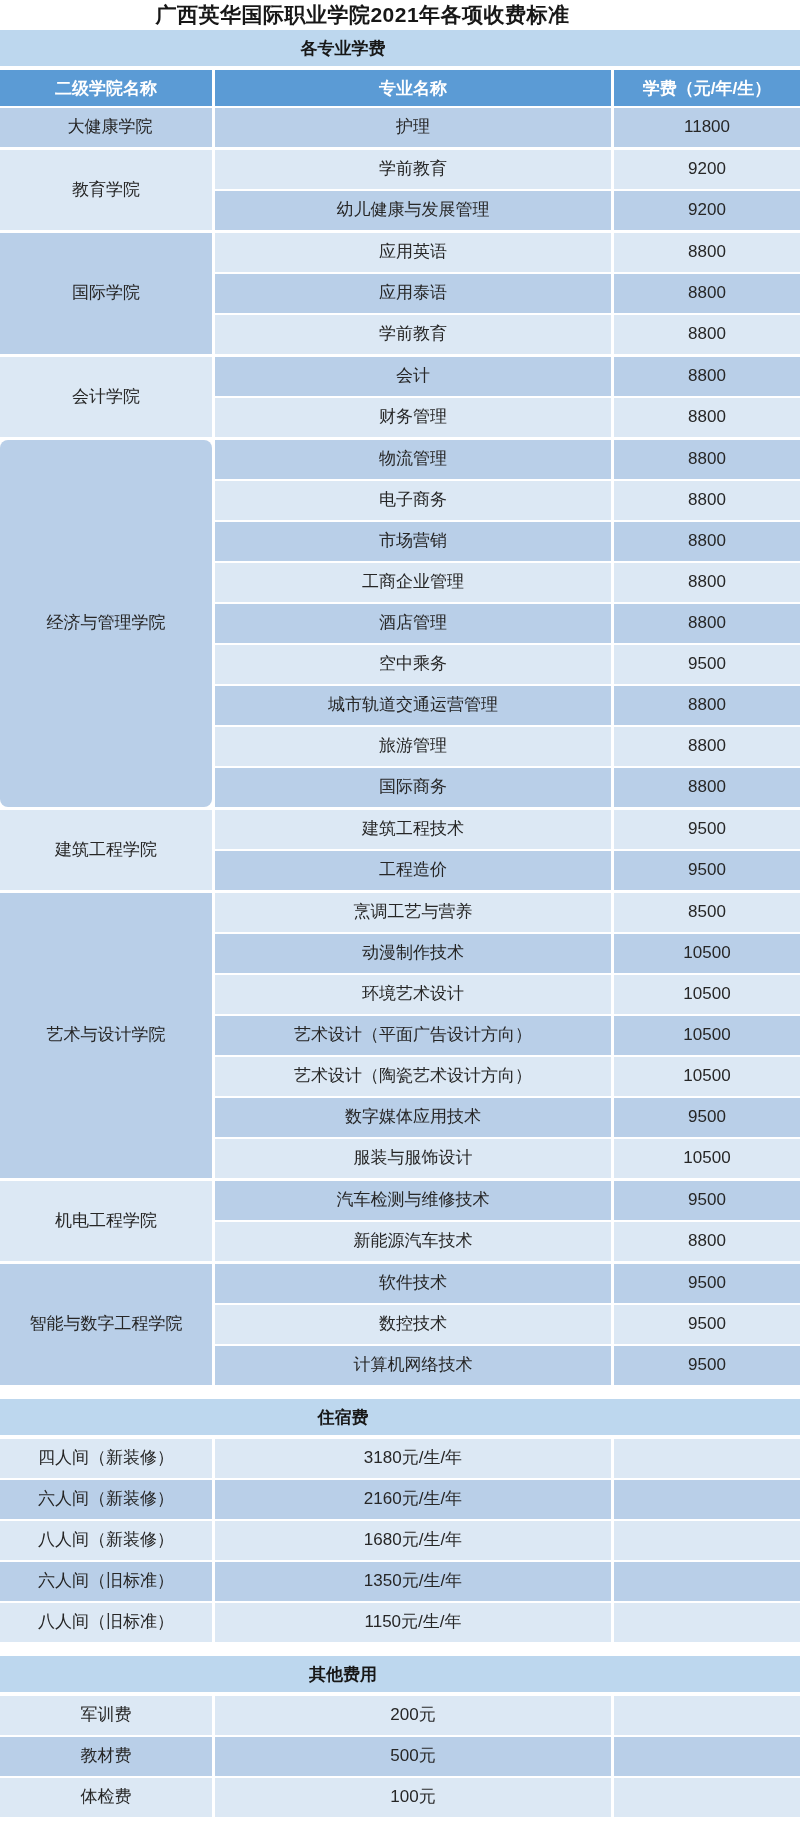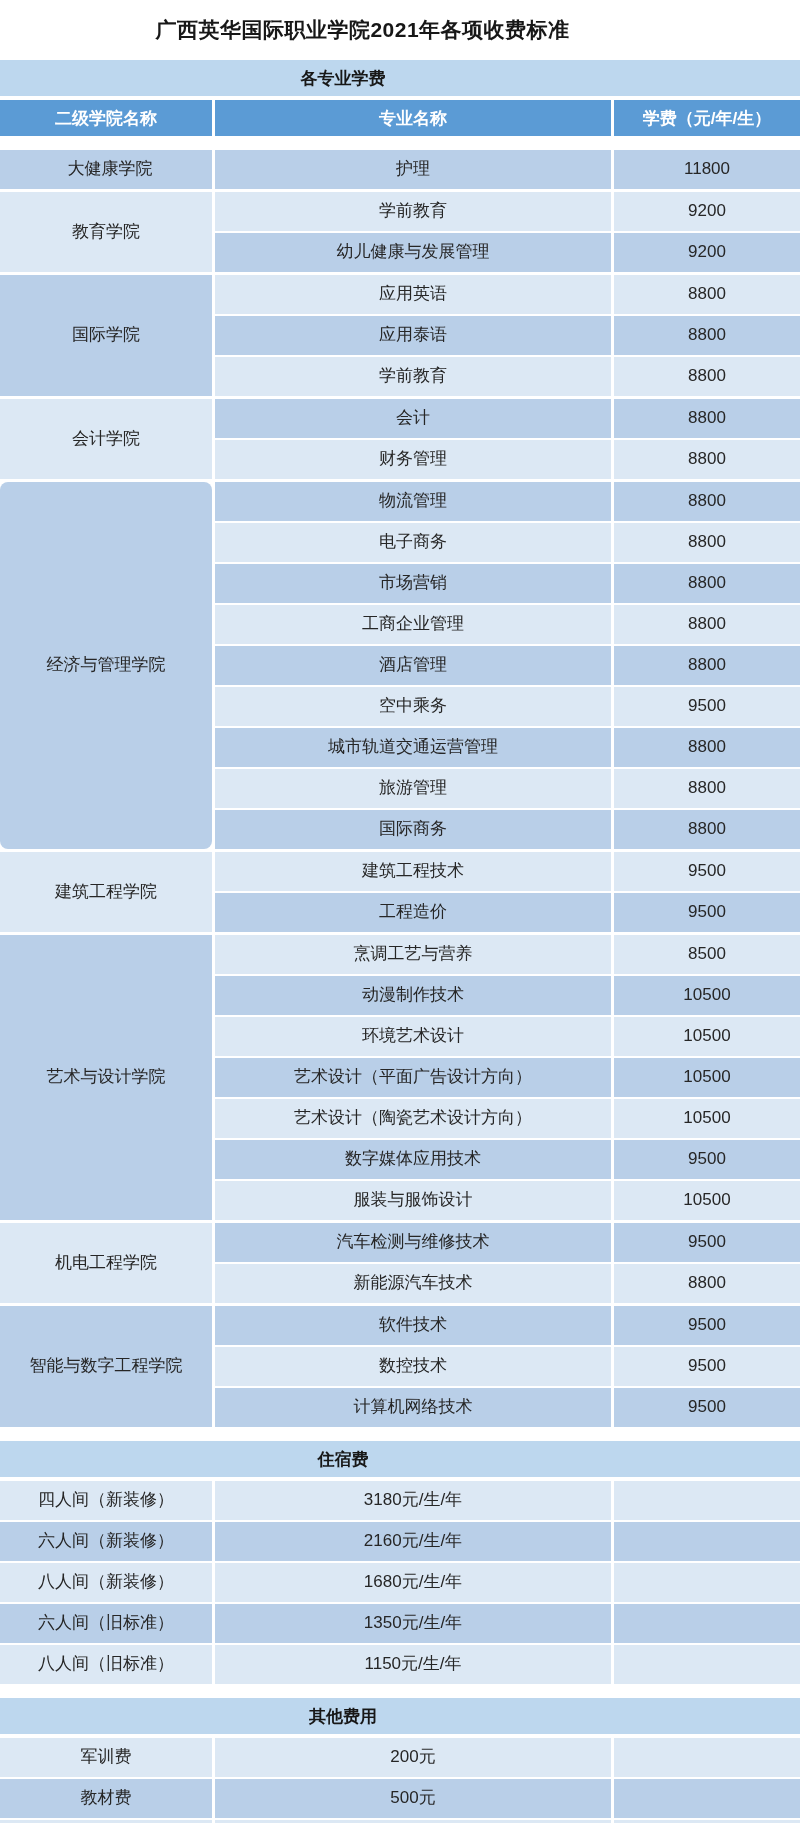--- a/index.html
+++ b/index.html
@@ -3,21 +3,21 @@
 <meta charset="utf-8">
 <style>
   * { box-sizing: border-box; }
   html, body { margin: 0; padding: 0; }
   body {
     width: 800px;
     background: #ffffff;
     font-family: "Liberation Sans", "DejaVu Sans", sans-serif;
     color: #262626;
   }
-  .title-wrap { height: 60px; display: flex; align-items: center; }
+  .title-wrap { height: 30px; display: flex; align-items: center; }
   .title {
     width: 725px;
     text-align: center;
     font-size: 21px;
     font-weight: 700;
     color: #171717;
     letter-spacing: 0.5px;
   }
   .bar {
     height: 36px;
@@ -30,21 +30,21 @@
     font-weight: 700;
     color: #171717;
     margin-bottom: 4px;
   }
   .grid3 {
     display: grid;
     grid-template-columns: 212px 396px 1fr;
     column-gap: 3px;
     background: #ffffff;
   }
-  .thead { height: 36px; margin-bottom: 14px; border-radius: 8px; }
+  .thead { height: 36px; margin-bottom: 2px; border-radius: 8px; }
   .thead > div {
     background: #5b9bd5;
     color: #ffffff;
     font-size: 17px;
     font-weight: 700;
     display: flex;
     align-items: center;
     justify-content: center;
   }
   .group { row-gap: 2px; grid-auto-rows: 39px; grid-auto-flow: row; }

